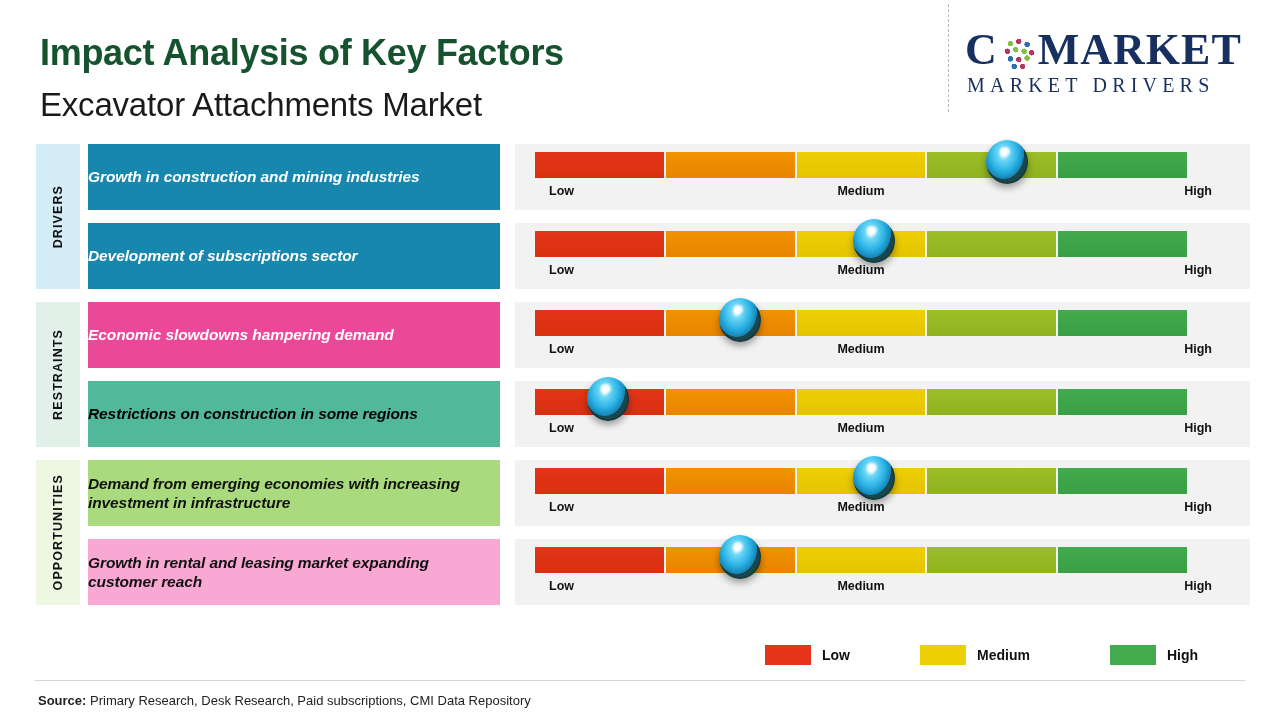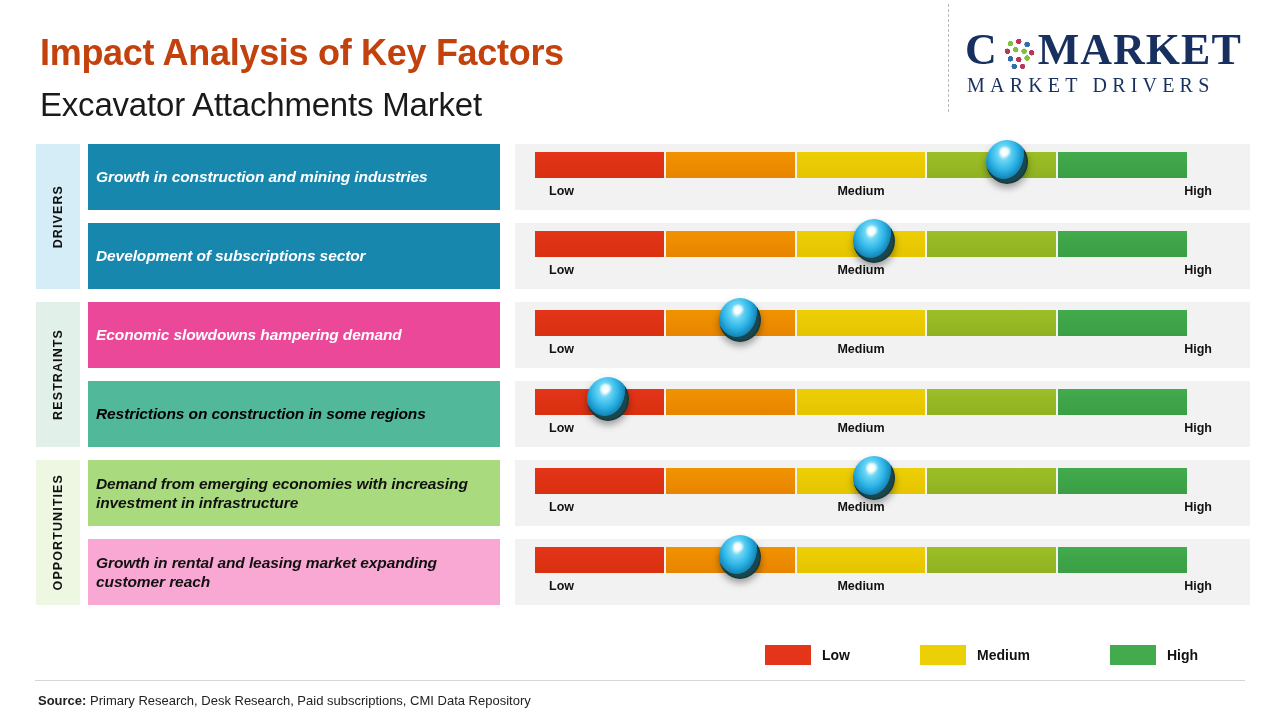--- a/index.html
+++ b/index.html
@@ -9,21 +9,21 @@
     font-family:"Liberation Sans", sans-serif;
     color:#111;
     position:relative;
   }
 
   
   #header{position:absolute;left:0;top:0;width:1280px;height:132px;}
   #title-main{
     position:absolute;left:40px;top:32px;
     font-size:36px;font-weight:bold;letter-spacing:-0.3px;
-    color:#c2410c;white-space:nowrap;
+    color:#14532d;white-space:nowrap;
   }
   #title-sub{
     position:absolute;left:40px;top:86px;
     font-size:33px;font-weight:normal;letter-spacing:-0.2px;
     color:#1a1a1a;white-space:nowrap;
   }
 
   
   #logo-divider{
     position:absolute;left:948px;top:4px;width:0;height:108px;
@@ -73,21 +73,21 @@
   }
   .cat-label span{
     writing-mode:vertical-rl;transform:rotate(180deg);
     font-size:12.5px;font-weight:bold;letter-spacing:1.1px;
     color:#111;white-space:nowrap;
   }
 
   .factor{
     position:absolute;left:88px;width:412px;
     display:flex;align-items:center;
-    padding:0 8px;box-sizing:border-box;
+    padding:0 0;box-sizing:border-box;
   }
   .factor span{
     font-size:15.5px;font-weight:bold;font-style:italic;
     line-height:1.25;letter-spacing:-0.1px;
   }
 
   
   .gauge-row{
     position:absolute;left:515px;width:735px;height:66px;
     background:#f2f2f2;

